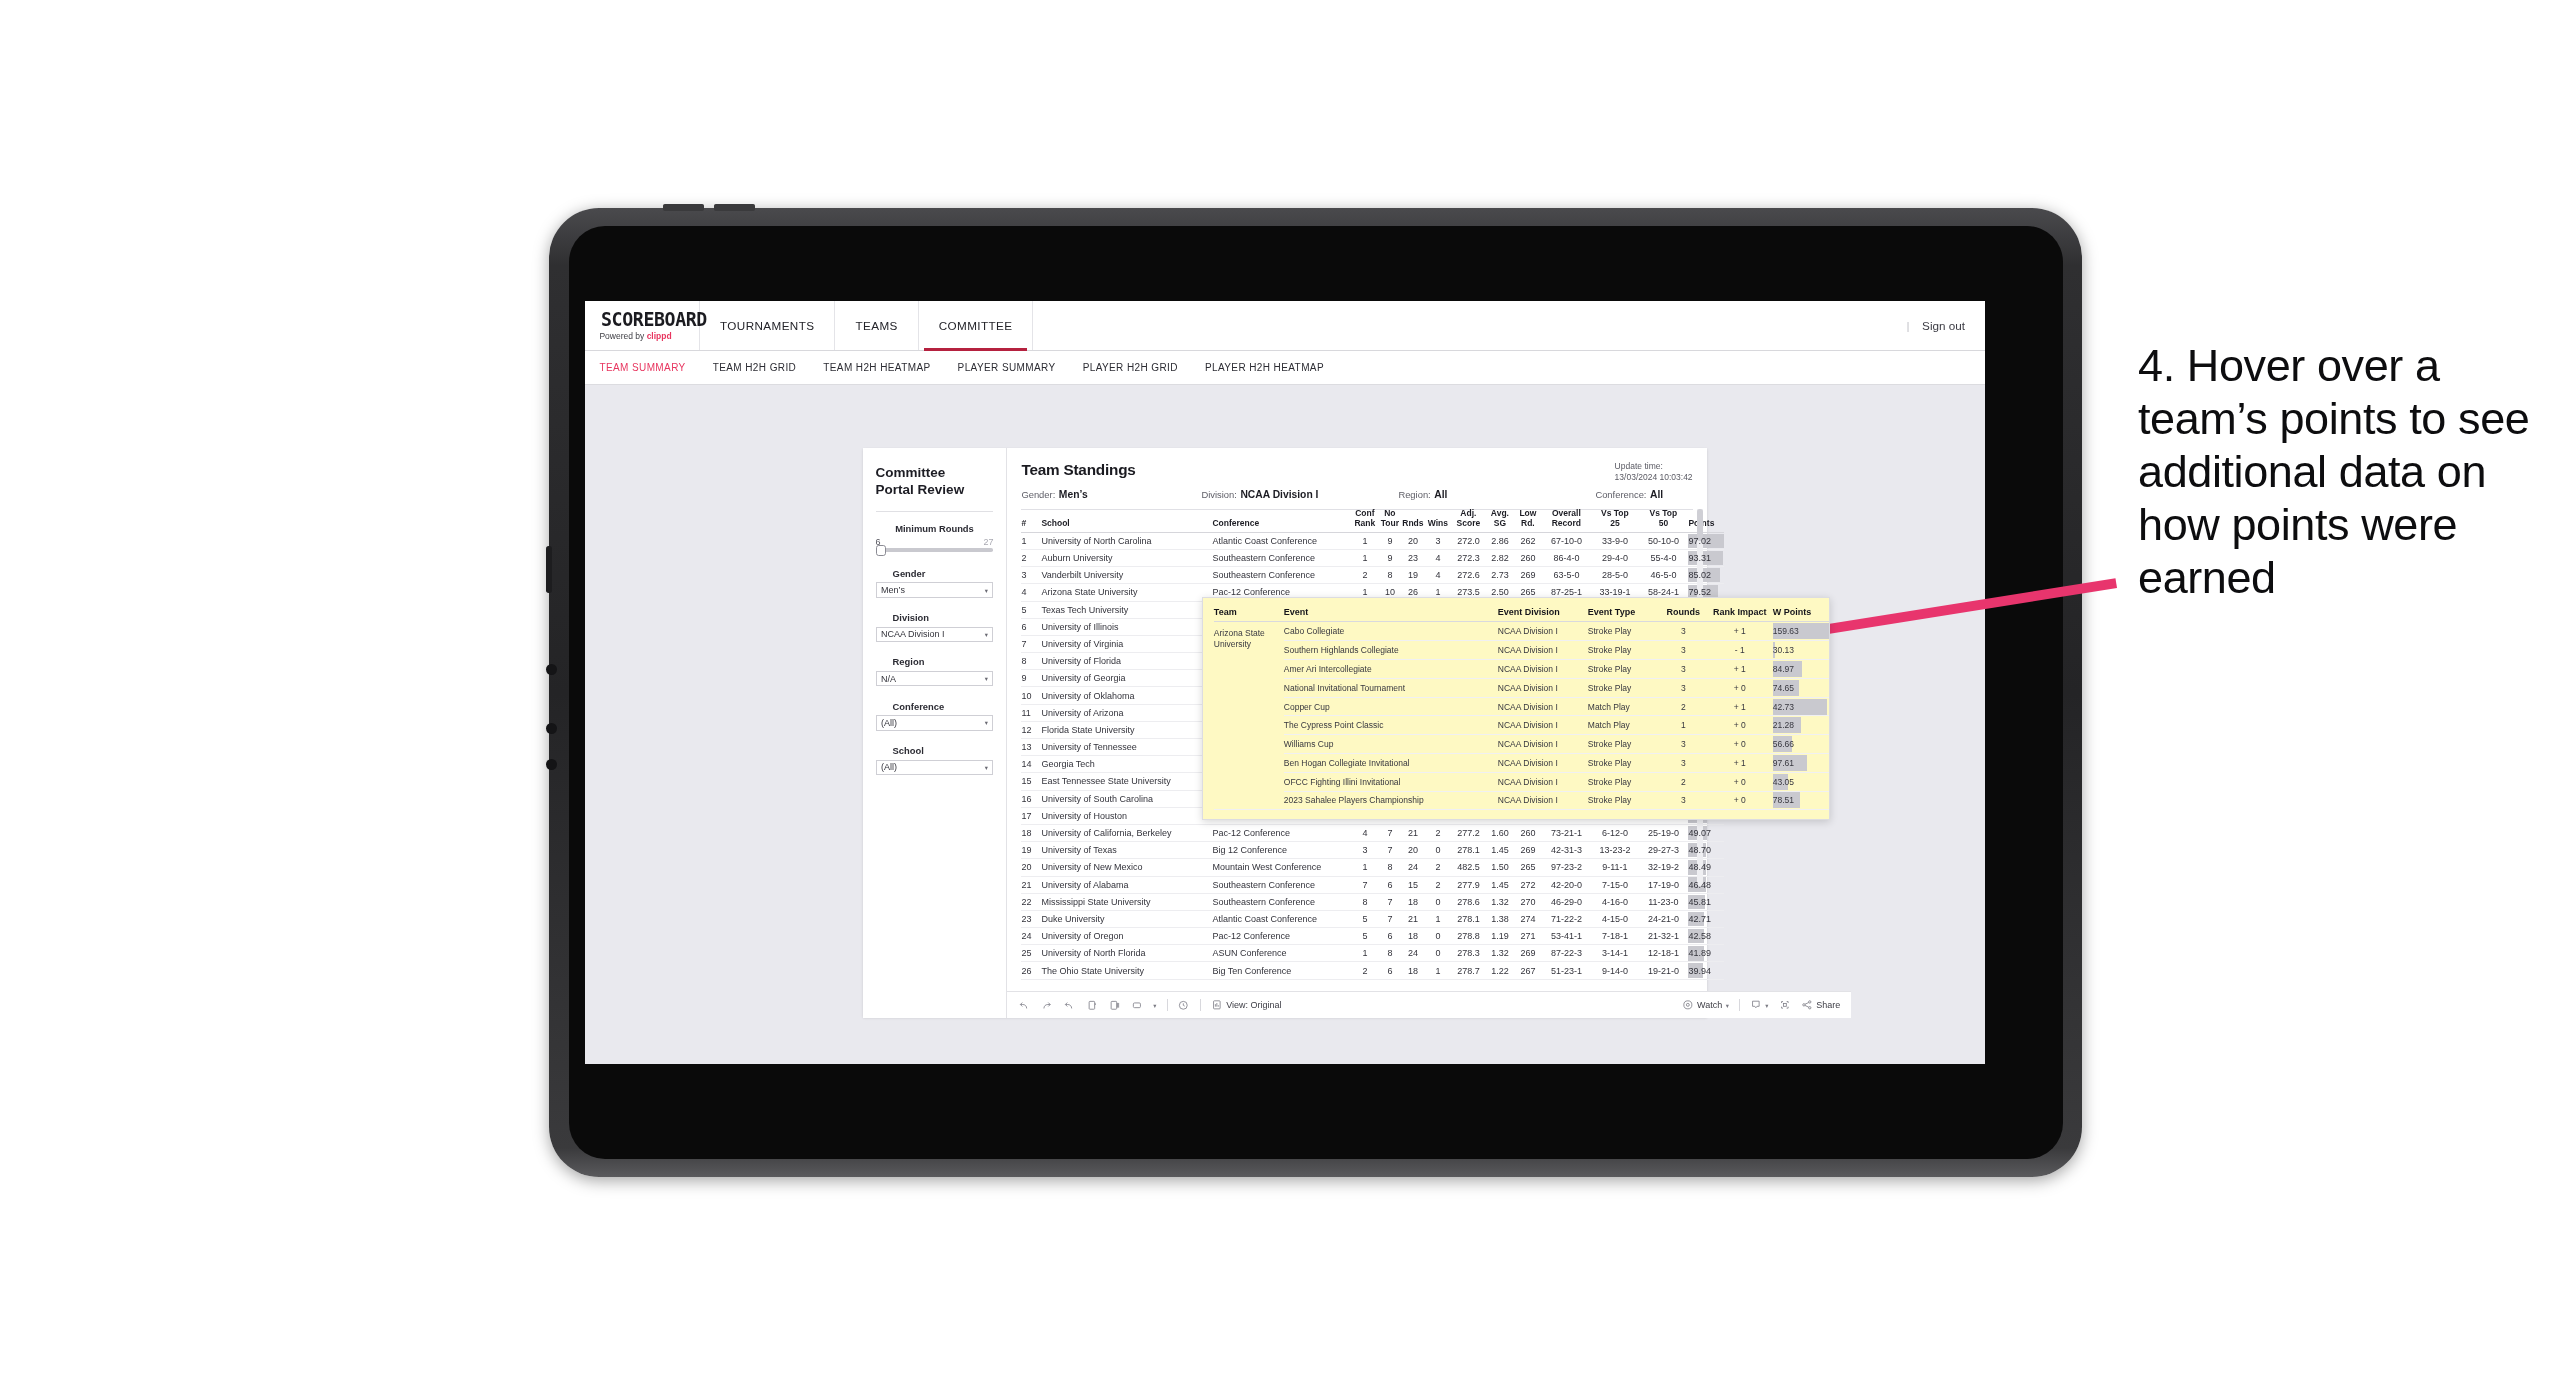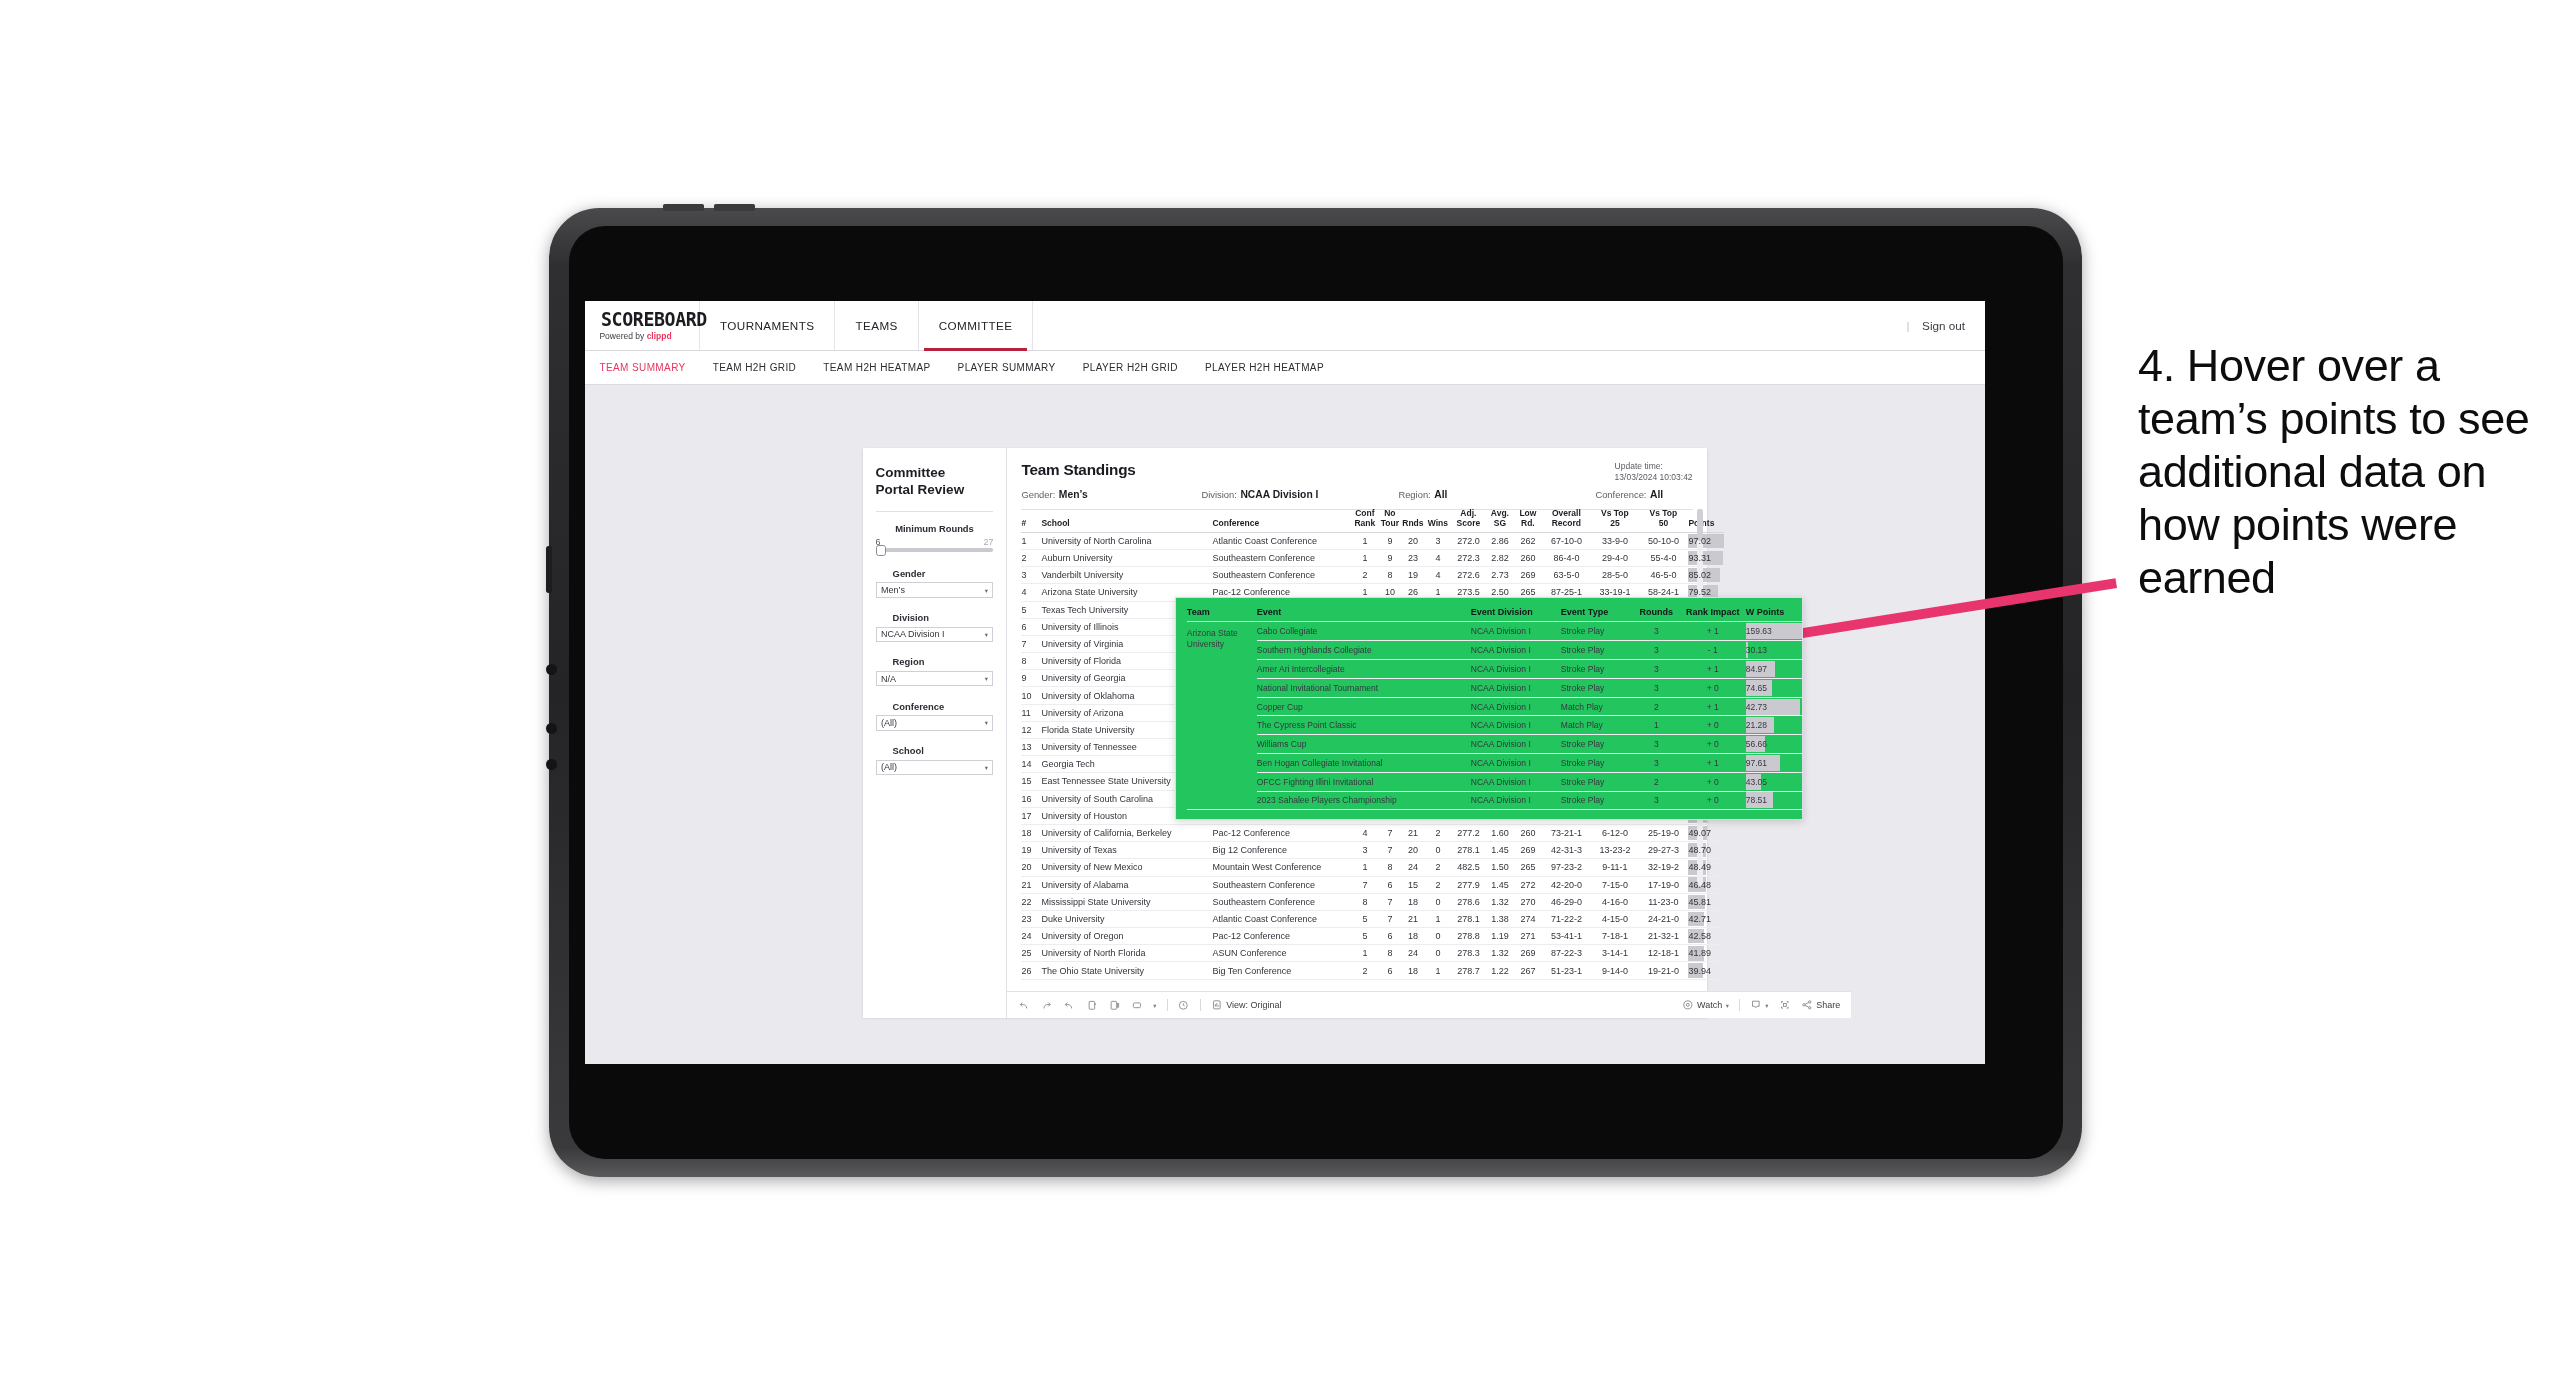--- a/index.html
+++ b/index.html
@@ -122,22 +122,22 @@
   .col-as { width:34px; } .col-sg { width:29px; } .col-lr { width:27px; }
   .col-or { width:50px; } .col-t25 { width:47px; } .col-t50 { width:50px; } .col-pts { width:36px; }
   td.pts { text-align:left; padding-left:2.7px; position:relative; }
   td.pts .bar { position:absolute; left:0; top:0.9px; bottom:0.9px; background:#c9c9cf; z-index:0; }
   td.pts span.v { position:relative; z-index:1; }
   #table-wrap { padding:0 14.4px; position:relative; }
   #scroll-strip { position:absolute; right:3.6px; top:0; width:6.3px; height:377px; background:#efeff2; }
   #scroll-thumb { position:absolute; right:3.6px; top:0; width:6.3px; height:32px; background:#cfcfd5; border-radius:2.7px; }
 
   
-  #tooltip { position:absolute; left:168px; top:149px; width:628px;
-    background:#22c55e; border:0.9px solid #dcdce1; box-shadow:0 1.8px 8px rgba(0,0,0,.16);
+  #tooltip { position:absolute; left:195px; top:149px; width:628px;
+    background:#fef9c3; border:0.9px solid #dcdce1; box-shadow:0 1.8px 8px rgba(0,0,0,.16);
     padding:7.2px 10.8px 9px 10.8px; z-index:20; }
   table.tt { width:100%; border-collapse:collapse; table-layout:fixed; font-size:8.5px; }
   table.tt th { font-size:9px; font-weight:bold; color:#15151b; text-align:left;
     padding:1.8px 0 4.5px 0; border-bottom:0.9px solid #d9d9de; }
   table.tt td { padding:3.9px 0; border-bottom:0.9px solid #f0f0f3; color:#37373f; }
   .tt-team { width:70px; } .tt-event { width:214px; } .tt-div { width:90px; }
   .tt-type { width:72px; } .tt-rounds { width:47px; } .tt-impact { width:66px; } .tt-wp { width:56px; }
   table.tt th.c, table.tt td.c { text-align:center; }
   td.wp { position:relative; padding-left:2.7px; }
   td.wp .bar { position:absolute; left:0; top:0.9px; bottom:0.9px; background:#c9c9cf; z-index:0; }

